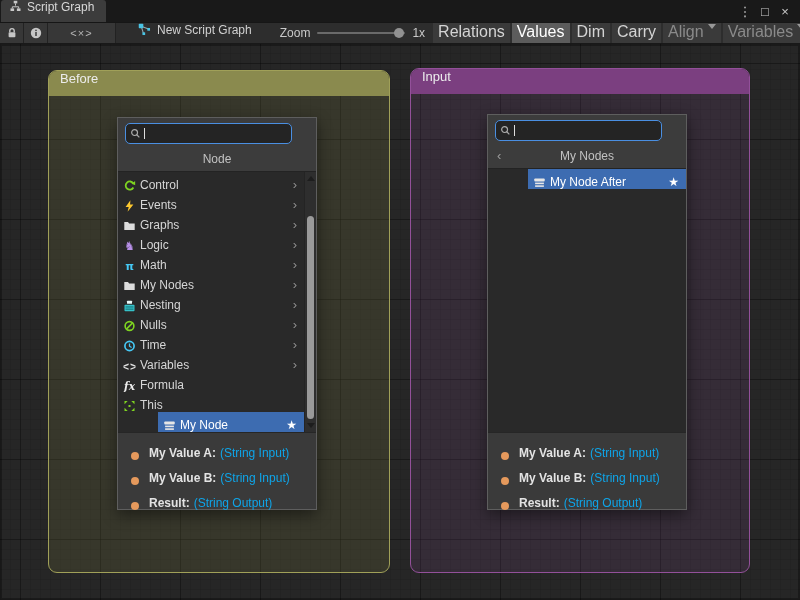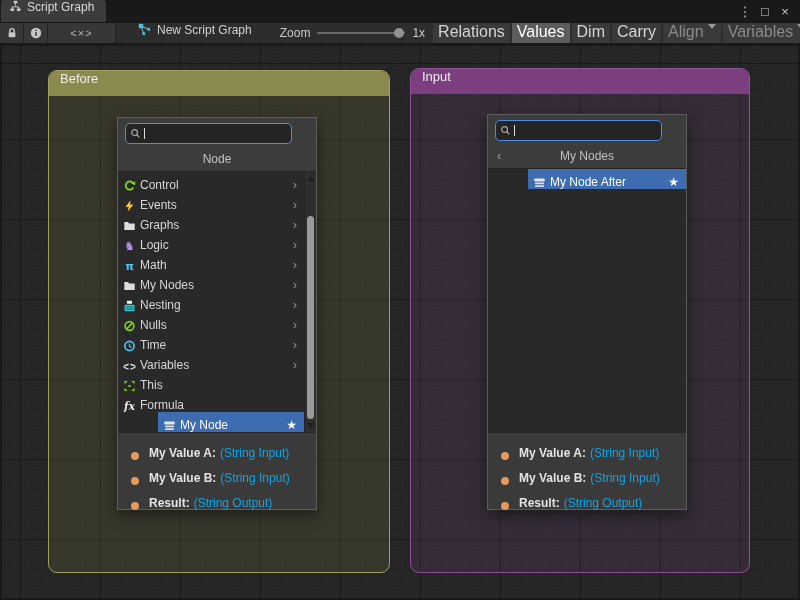--- a/index.html
+++ b/index.html
@@ -343,30 +343,30 @@
             <div class="row">
               <svg class="icn" viewBox="0 0 12 12">
                 <use href="#sym-variables"></use>
               </svg>
               <span class="lbl">Variables</span>
 
               <span class="chev">›</span>
             </div>
             <div class="row">
               <svg class="icn" viewBox="0 0 12 12">
+                <use href="#sym-formula"></use>
+              </svg>
+              <span class="lbl">Formula</span>
+
+            </div>
+            <div class="row">
+              <svg class="icn" viewBox="0 0 12 12">
                 <use href="#sym-this"></use>
               </svg>
               <span class="lbl">This</span>
-
-            </div>
-            <div class="row">
-              <svg class="icn" viewBox="0 0 12 12">
-                <use href="#sym-formula"></use>
-              </svg>
-              <span class="lbl">Formula</span>
 
             </div>
             <div class="row selected">
               <svg class="icn" viewBox="0 0 12 12">
                 <use href="#sym-node"></use>
               </svg>
               <span class="lbl">My Node</span>
               <span class="star">★</span>
 
             </div>

